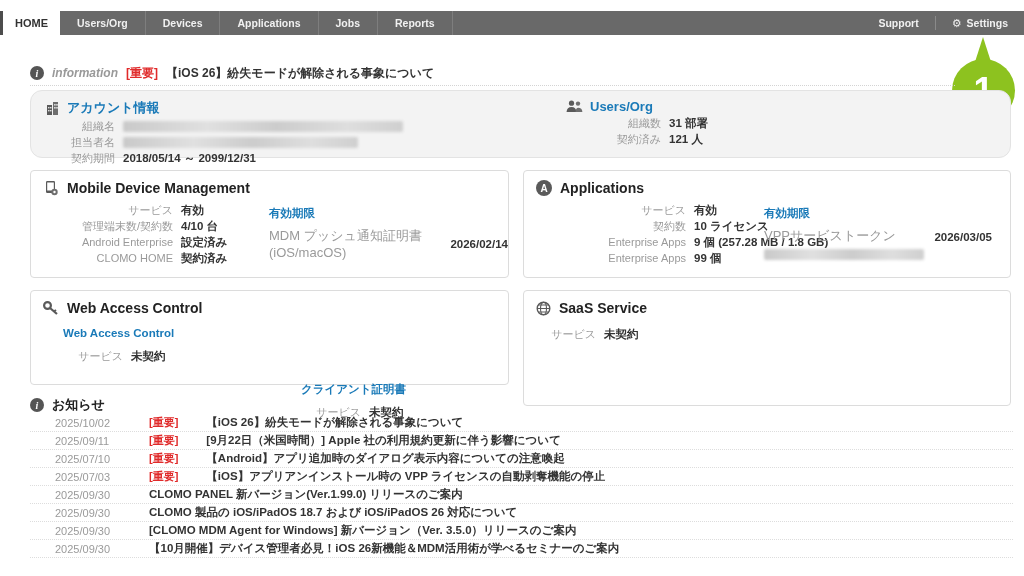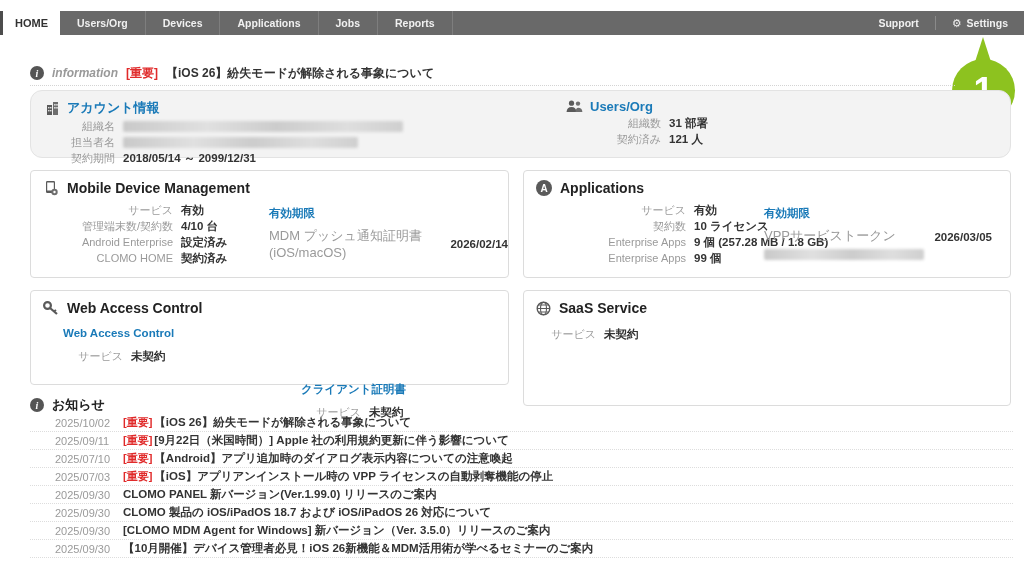--- a/index.html
+++ b/index.html
@@ -67,21 +67,21 @@
   .bold-val { font-weight:bold; font-size:11.5px; color:#333; }
   .icon-dark { color:#555; flex:none; display:flex; align-items:center; justify-content:center; }
   .app-circle { width:16px; height:16px; border-radius:50%; background:#5a5a5a; color:#fff;
     font-size:10px; font-weight:bold; display:flex; align-items:center; justify-content:center; }
 
   
   .news-head { position:absolute; top:396px; left:30px; display:flex; align-items:center; gap:8px; }
   .news-head .t { font-size:13px; font-weight:bold; color:#222; }
   .news-list { position:absolute; top:414px; left:30px; width:983px; }
   .news-row { display:flex; align-items:center; height:18px; border-bottom:1px dotted #ddd;
-    padding-left:25px; gap:2px; }
+    padding-left:25px; gap:28px; }
   .news-date { color:#9a9a9a; font-size:11px; width:66px; flex:none; }
   .news-tag { color:#e02a2a; font-weight:bold; font-size:11px; flex:none; }
   .news-title { font-size:11.5px; font-weight:bold; color:#333; white-space:nowrap; cursor:pointer; }
 </style>
 </head>
 <body>
 
 <div class="topbar">
   <div class="edge-strip"></div>
   <div class="tab-home">HOME</div>

